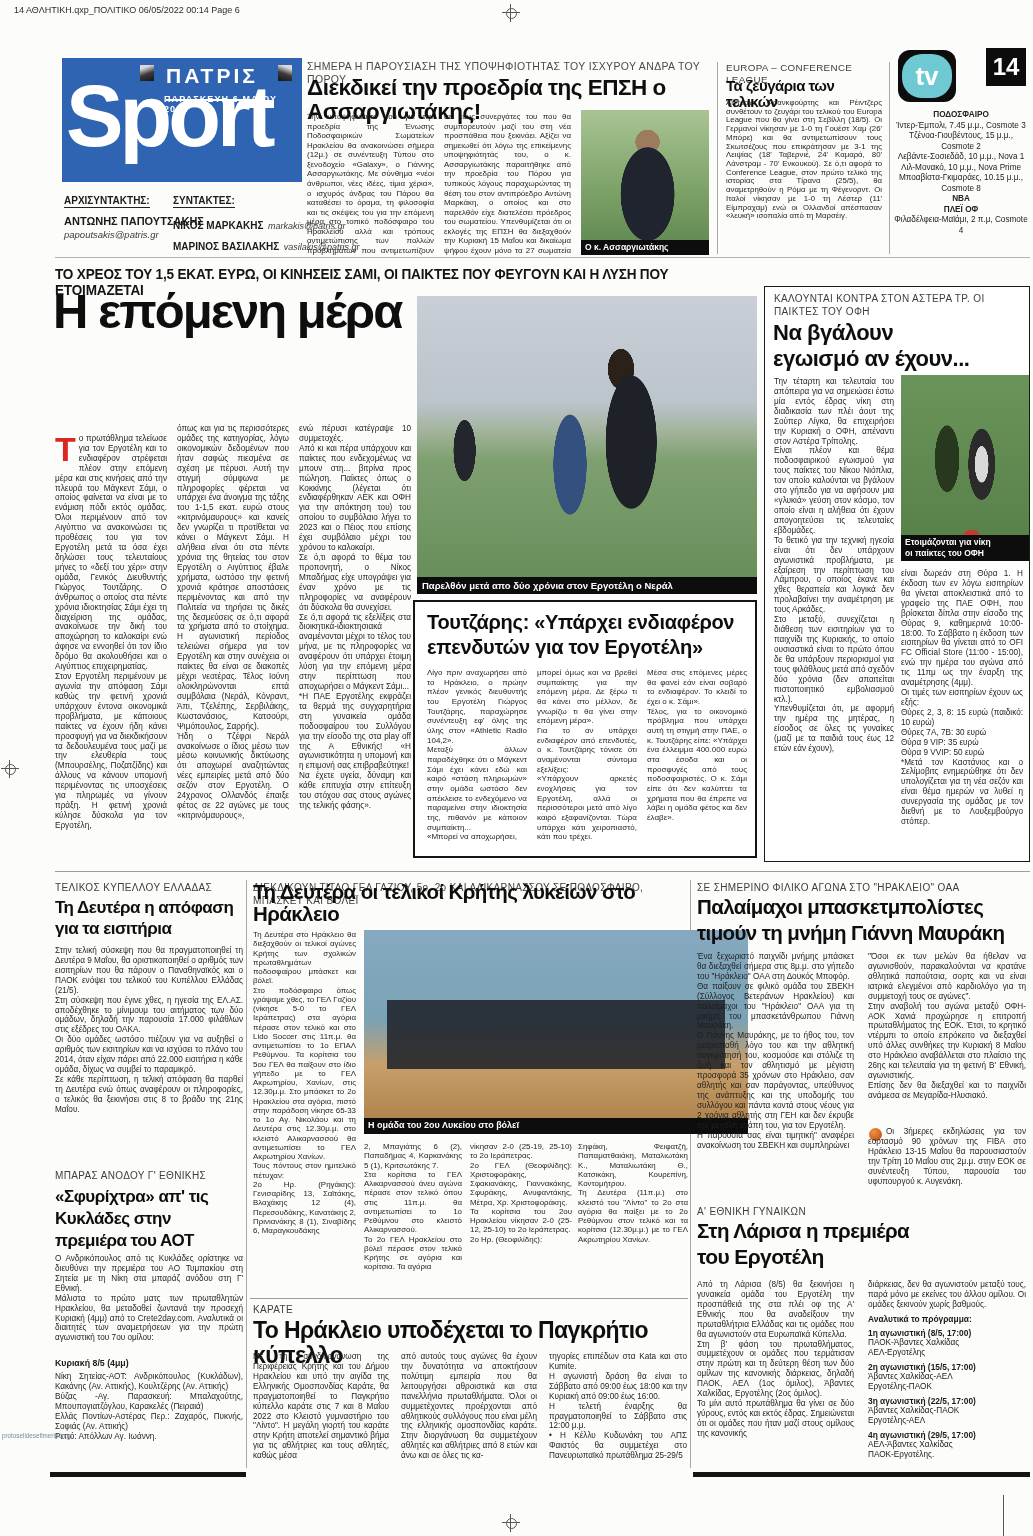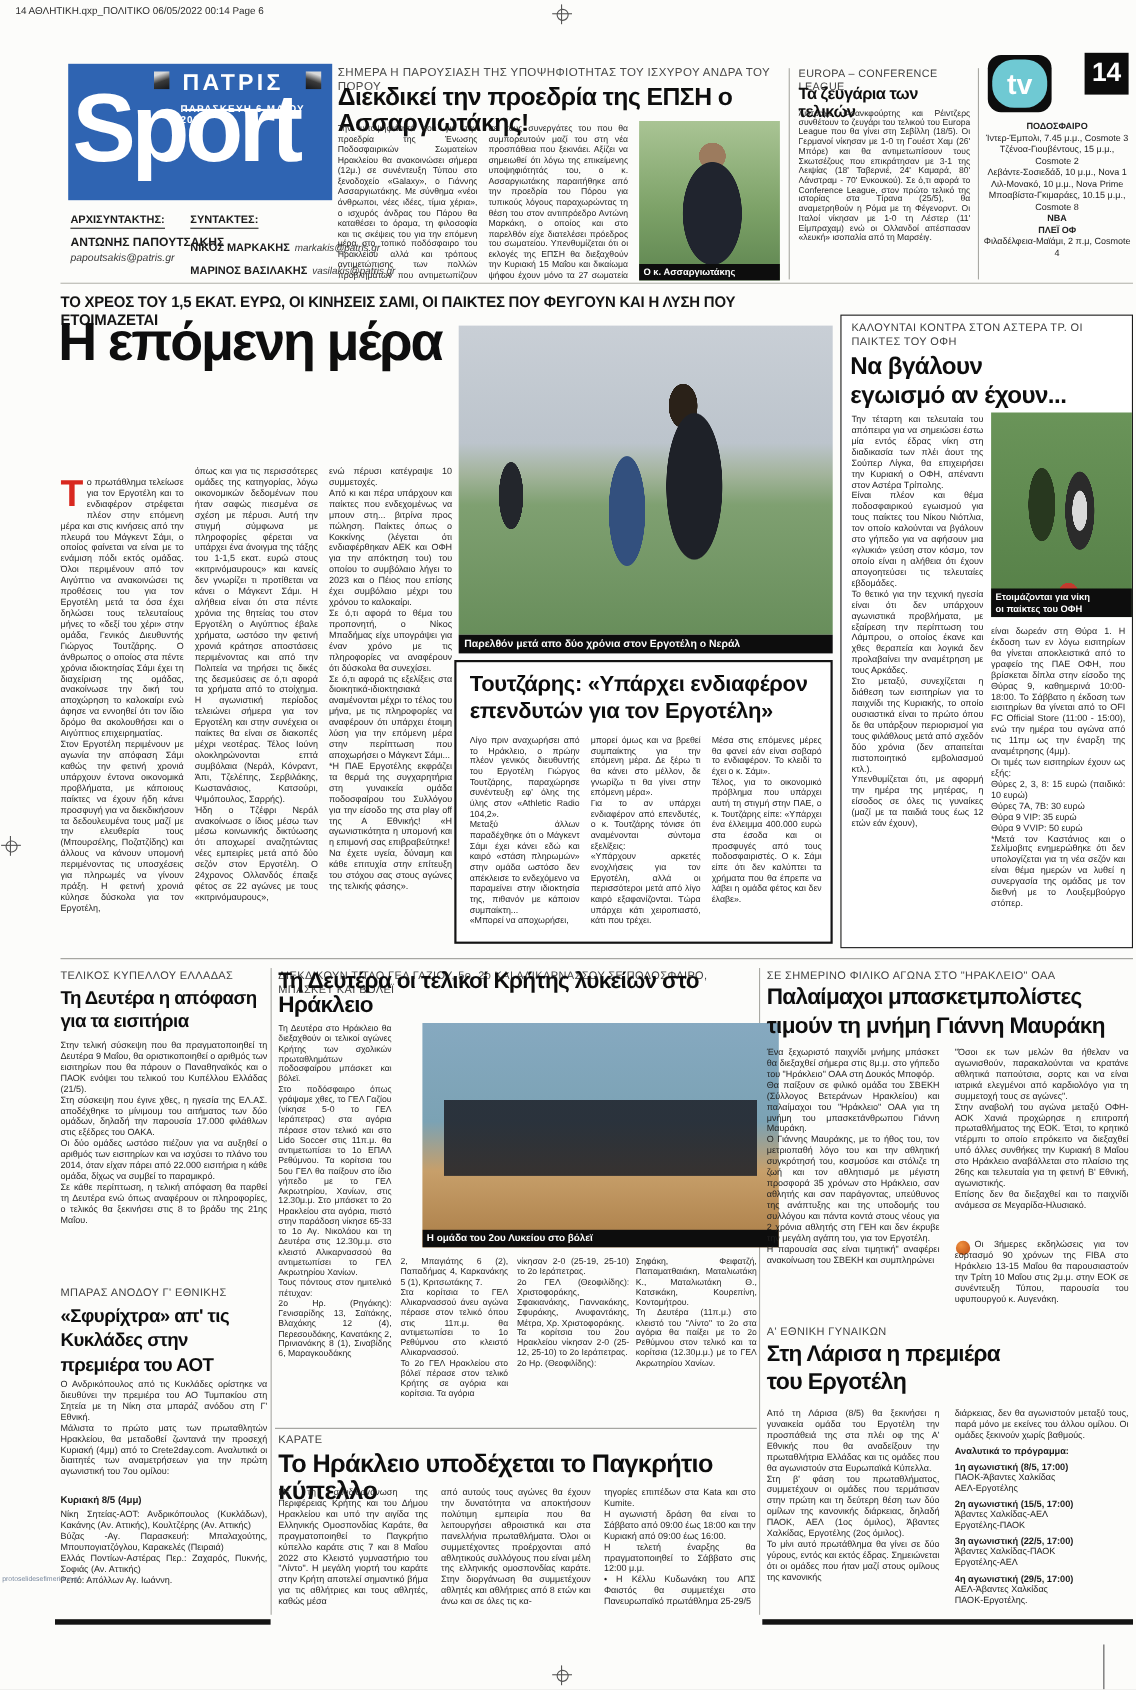--- a/index.html
+++ b/index.html
@@ -199,21 +199,21 @@
 Ρεπό: Απόλλων Αγ. Ιωάννη.</div>
   <div class="abs" style="left:50px;top:1472px;width:196px;height:5px;background:#141414;"></div>
   <div class="abs" style="left:2px;top:1432px;font-size:6.3px;color:#7a8aa0;">protoselidesefimeridon.gr</div>
 
   <div class="abs k" style="left:253px;top:882px;width:434px;">ΔΙΕΚΔΙΚΟΥΝ ΤΙΤΛΟ ΓΕΛ ΓΑΖΙΟΥ, 5ο, 2ο ΚΑΙ ΑΛΙΚΑΡΝΑΣΣΟΥ ΣΕ ΠΟΔΟΣΦΑΙΡΟ, ΜΠΑΣΚΕΤ ΚΑΙ ΒΟΛΕΪ</div>
   <div class="abs hl" style="left:253px;top:881px;width:436px;font-size:20.5px;letter-spacing:-.6px;">Τη Δευτέρα οι τελικοί Κρήτης λυκείων στο Ηράκλειο</div>
   <div class="abs bt" style="left:253px;top:930px;width:103px;height:364px;font-size:7.9px;line-height:1.17;">Τη Δευτέρα στο Ηράκλειο θα διεξαχθούν οι τελικοί αγώνες Κρήτης των σχολικών πρωταθλημάτων ποδοσφαίρου μπάσκετ και βόλεϊ.
 Στο ποδόσφαιρο όπως γράψαμε χθες, το ΓΕΛ Γαζίου (νίκησε 5-0 το ΓΕΛ Ιεράπετρας) στα αγόρια πέρασε στον τελικό και στο Lido Soccer στις 11π.μ. θα αντιμετωπίσει το 1ο ΕΠΑΛ Ρεθύμνου. Τα κορίτσια του 5ου ΓΕΛ θα παίξουν στο ίδιο γήπεδο με το ΓΕΛ Ακρωτηρίου, Χανίων, στις 12.30μ.μ. Στο μπάσκετ το 2ο Ηρακλείου στα αγόρια, πιστό στην παράδοση νίκησε 65-33 το 1ο Αγ. Νικολάου και τη Δευτέρα στις 12.30μ.μ. στο κλειστό Αλικαρνασσού θα αντιμετωπίσει το ΓΕΛ Ακρωτηρίου Χανίων.
 Τους πόντους στον ημιτελικό πέτυχαν:
 2ο Ηρ. (Ρηγάκης): Γενισαρίδης 13, Σαϊτάκης, Βλαχάκης 12 (4), Περεσουδάκης, Κανατάκης 2, Πρινιανάκης 8 (1), Σιναβίδης 6, Μαραγκουδάκης</div>
-  <div class="abs photo" style="left:384px;top:930px;width:324px;height:204px;
+  <div class="abs photo" style="left:364px;top:930px;width:384px;height:204px;
        background:
          linear-gradient(90deg, rgba(0,0,0,0) 0 6%, rgba(28,31,39,.85) 6% 94%, rgba(0,0,0,0) 94%),
          linear-gradient(180deg,#86a9c0 0%,#7ba2b4 44%,#c79f6a 66%,#aa7d47 100%);
        background-size:100% 34%,100% 100%;background-position:0 52%,0 0;background-repeat:no-repeat;">
     <div class="cap" style="font-size:9px;">Η ομάδα του 2ου Λυκείου στο βόλεϊ</div>
   </div>
   <div class="abs bt" style="left:364px;top:1142px;width:98px;height:152px;font-size:7.9px;line-height:1.17;">2, Μπαγιάτης 6 (2), Παπαδήμας 4, Καρκανάκης 5 (1), Κριτσωτάκης 7.
 Στα κορίτσια το ΓΕΛ Αλικαρνασσού άνευ αγώνα πέρασε στον τελικό όπου στις 11π.μ. θα αντιμετωπίσει το 1ο Ρεθύμνου στο κλειστό Αλικαρνασσού.
 Το 2ο ΓΕΛ Ηρακλείου στο βόλεϊ πέρασε στον τελικό Κρήτης σε αγόρια και κορίτσια. Τα αγόρια</div>
   <div class="abs bt" style="left:470px;top:1142px;width:102px;height:152px;font-size:7.9px;line-height:1.17;">νίκησαν 2-0 (25-19, 25-10) το 2ο Ιεράπετρας.

